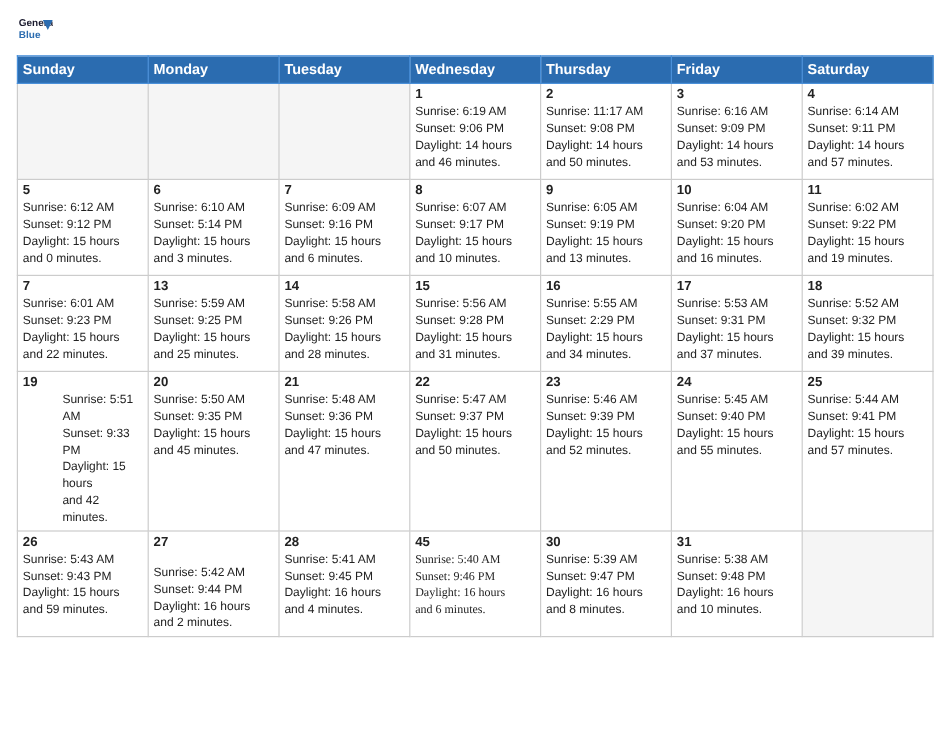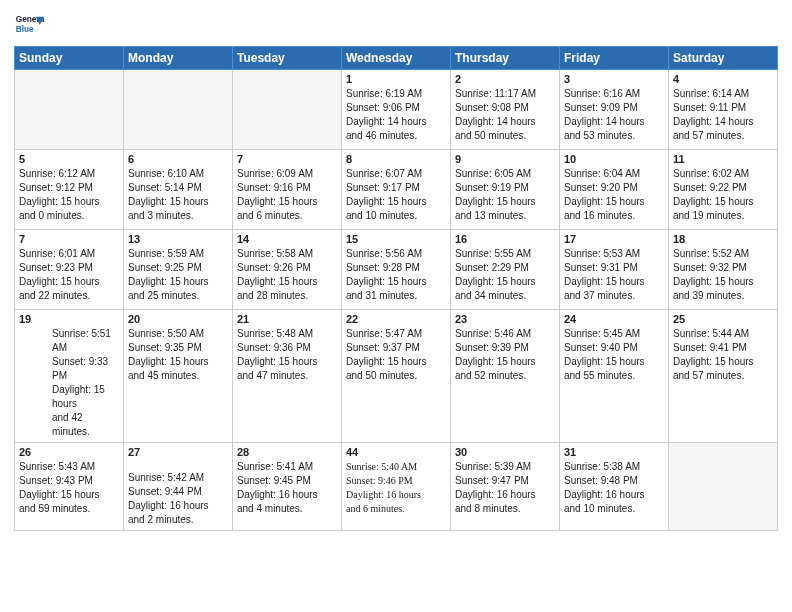--- a/index.html
+++ b/index.html
@@ -313,21 +313,21 @@
 and 2 minutes.</div>
           </td>
           <td>
             <span class="day-number">28</span>
             <div class="day-info" style="white-space: pre-line;">Sunrise: 5:41 AM
 Sunset: 9:45 PM
 Daylight: 16 hours
 and 4 minutes.</div>
           </td>
           <td>
-            <span class="day-number">44</span>
+            <span class="day-number">45</span>
             <div class="day-info" style="white-space: pre-line; font-family: Liberation Serif, serif;">Sunrise: 5:40 AM
 Sunset: 9:46 PM
 Daylight: 16 hours
 and 6 minutes.</div>
           </td>
           <td>
             <span class="day-number">30</span>
             <div class="day-info" style="white-space: pre-line;">Sunrise: 5:39 AM
 Sunset: 9:47 PM
 Daylight: 16 hours

